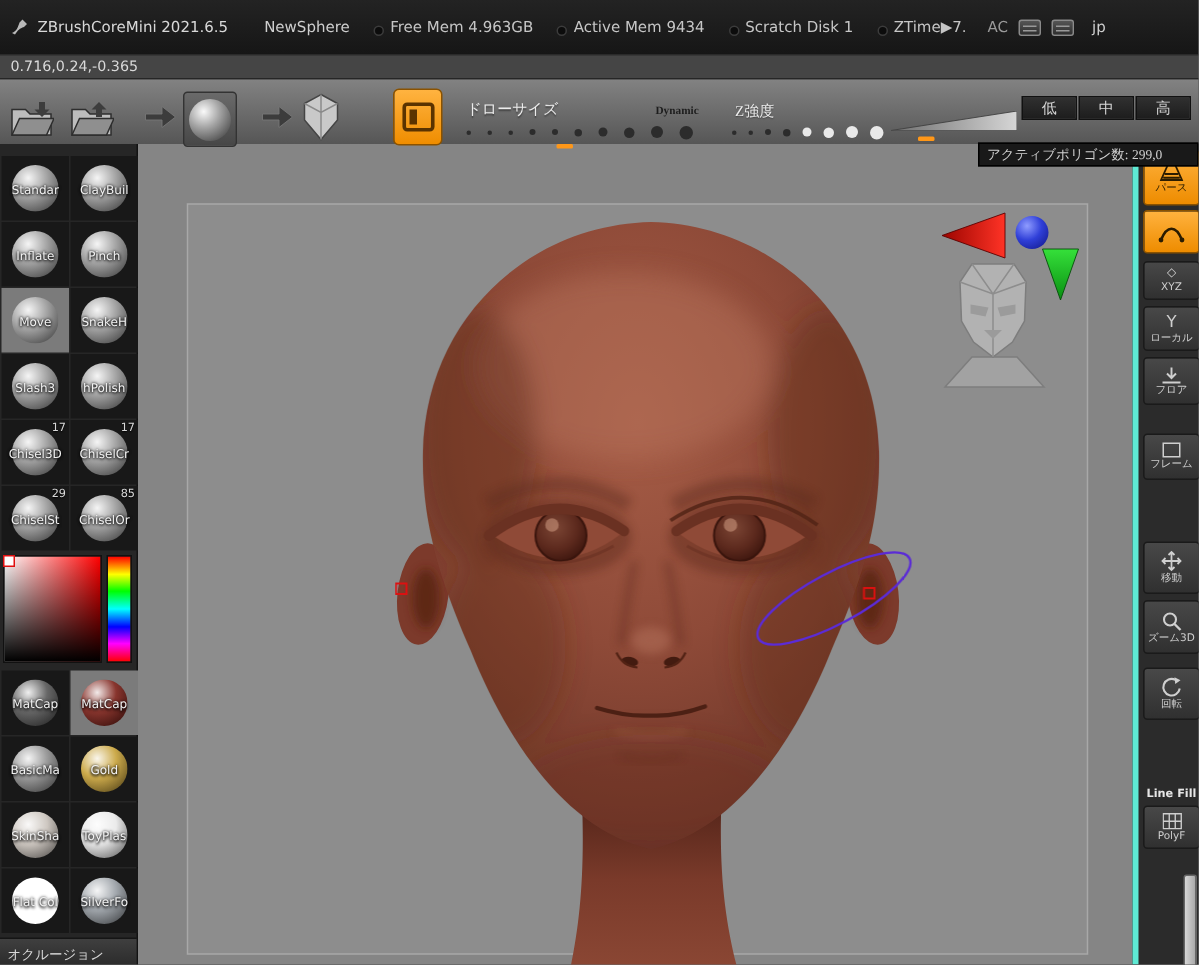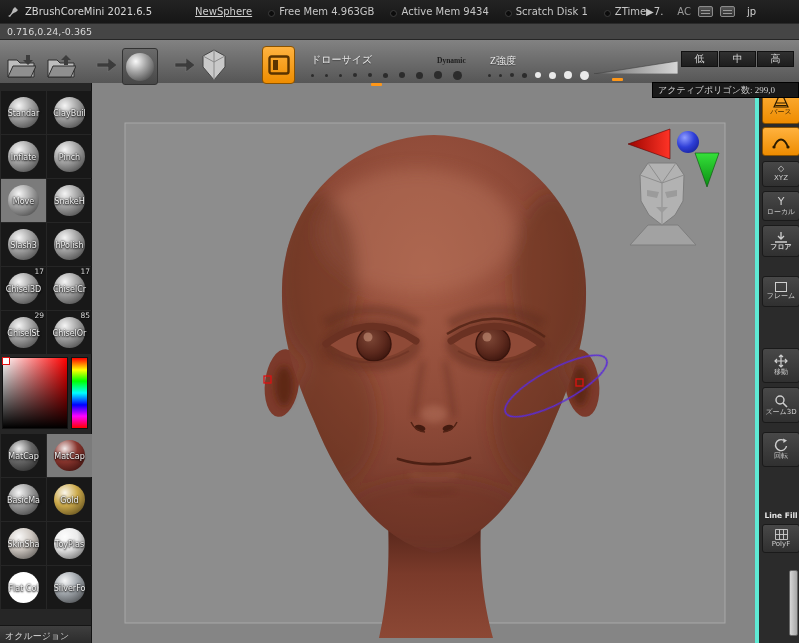--- a/index.html
+++ b/index.html
@@ -1,25 +1,25 @@
 <!DOCTYPE html>
 <html><head>
 <meta charset="utf-8">
 <style>
   * { margin:0; padding:0; box-sizing:border-box; }
   html,body { width:799px; height:643px; overflow:hidden; }
   body { font-family:"DejaVu Sans","Liberation Sans",sans-serif; background:#3a3a3a; color:#ddd; }
   .app { width:799px; height:643px; display:flex; flex-direction:column; }
 
   
-  .titlebar { height:23px; background:linear-gradient(#232323,#161616); display:flex; align-items:center;
+  .titlebar { height:36px; background:linear-gradient(#232323,#161616); display:flex; align-items:center;
               padding:0 6px; font-size:10px; color:#c6c6c6; white-space:nowrap; }
   .tb-logo { width:14px; height:14px; margin-right:5px; flex:none; }
   .tb-title { color:#d8d8d8; }
-  .tb-doc { margin-left:43px; color:#cfcfcf;text-decoration:underline; }
+  .tb-doc { margin-left:24px; color:#cfcfcf; }
   .tb-stat { display:flex; align-items:flex-end; margin-left:16px; }
   .tb-dot { width:7px; height:7px; border-radius:50%; background:#0c0c0c; border:1px solid #3c3c3c; margin-right:4px; flex:none; }
   .tb-ac { margin-left:14px; color:#9a9a9a; }
   .tb-ico { width:15px; height:11px; border:1px solid #8a8a8a; border-radius:2px; margin-left:7px;
             background:linear-gradient(#555,#2e2e2e); position:relative; flex:none; }
   .tb-ico:after { content:""; position:absolute; left:2px; right:2px; top:3px; border-top:1px solid #999; box-shadow:0 3px 0 #999; }
   .tb-lang { margin-left:12px; color:#cfcfcf; }
 
   
   .coordbar { height:17px; background:#454545; border-top:1px solid #2a2a2a; border-bottom:1px solid #262626;
@@ -460,21 +460,21 @@
         </svg>
       </div>
       <div class="rp-btn" style="top:78px; height:26px;">
         <span class="rp-icon" style="font-size:8px;">◇</span>
         <span>XYZ</span>
       </div>
       <div class="rp-btn" style="top:108px; height:30px;">
         <span class="rp-icon">Y</span>
         <span>ローカル</span>
       </div>
-      <div class="rp-btn" style="top:142px; height:32px;font-weight:bold;">
+      <div class="rp-btn" style="top:142px; height:32px;">
         <svg class="rp-icon" width="14" height="12" viewBox="0 0 14 12">
           <path d="M1 11 H13 M7 1 V8 M4 5 L7 8 L10 5" fill="none" stroke="#cfcfcf" stroke-width="1.3"></path>
         </svg>
         <span>フロア</span>
       </div>
       <div class="rp-btn" style="top:193px; height:31px;">
         <span class="frame-ico"></span>
         <span>フレーム</span>
       </div>
       <div class="rp-btn" style="top:265px; height:35px;">

